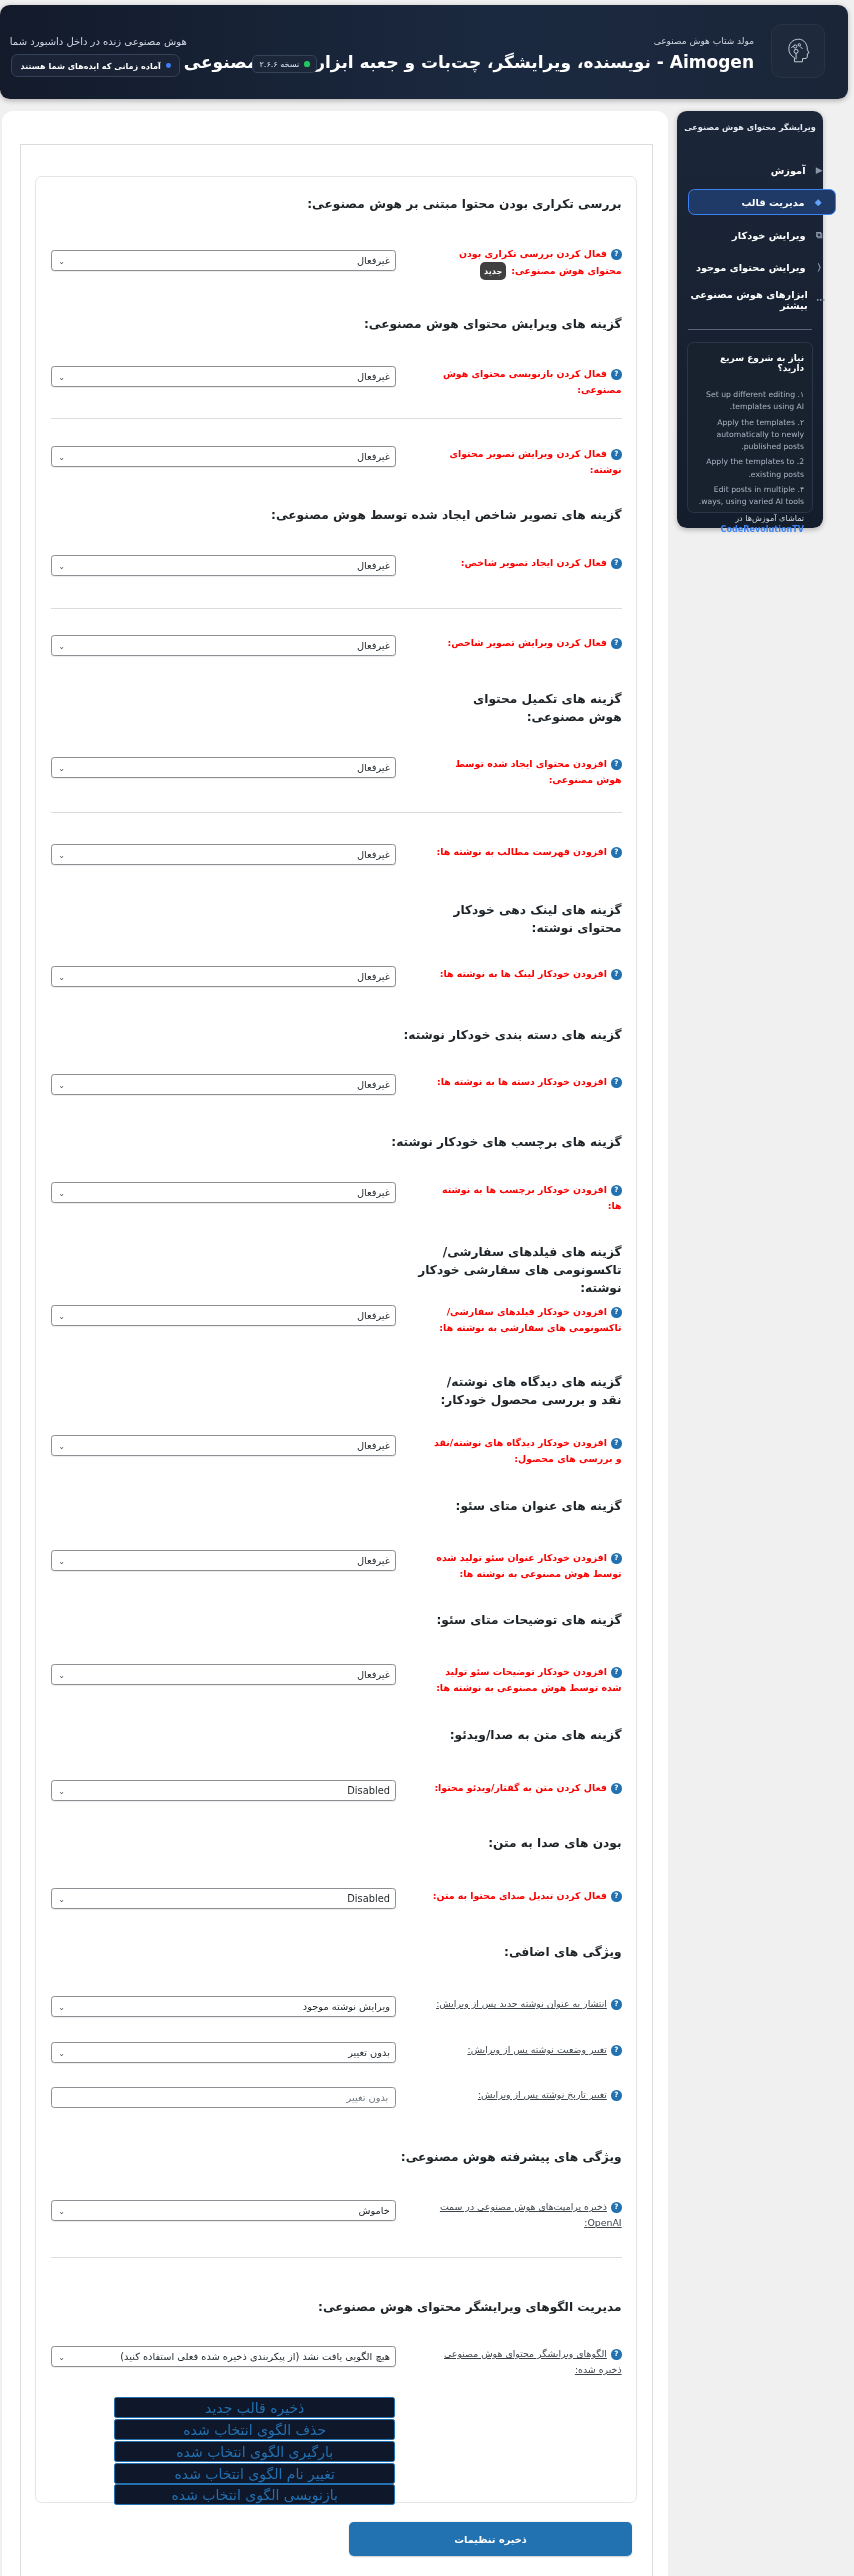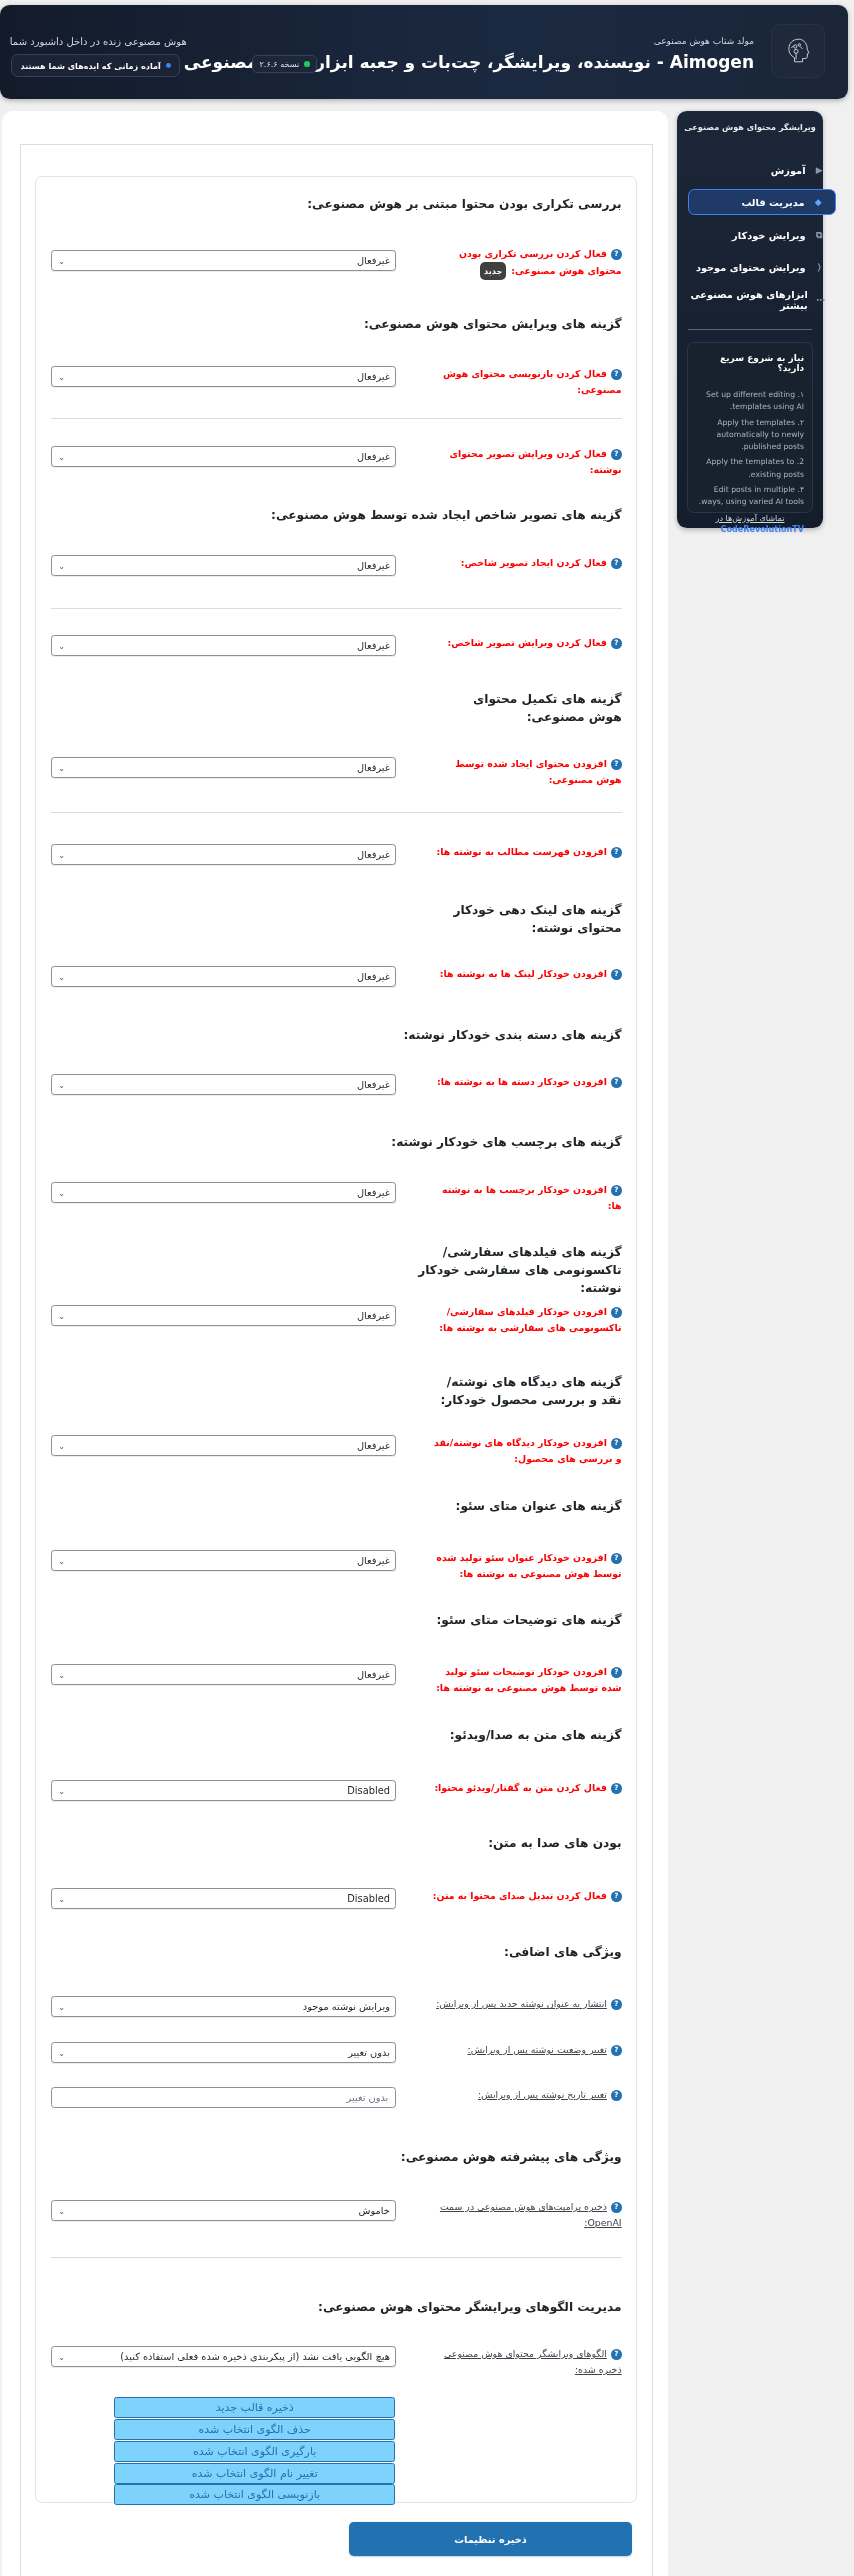--- a/index.html
+++ b/index.html
@@ -26,38 +26,38 @@
   .row-label.dark { color: #3c434a; font-weight: normal; text-decoration: underline; }
   .help { display:inline-block; width: 10.6px; height: 10.6px; border-radius: 50%; background: #2271b1; color:#fff; font-size: 7.3px; line-height: 10.6px; text-align:center; font-weight:bold; margin-left: 4.1px; vertical-align: middle; }
   .badge-new { display:inline-block; background: #404040; color:#fff; font-size: 8.1px; padding: 0.8px 4.1px; border-radius: 5px; margin-right: 4.9px; }
   .select { position: absolute; left: 14.6px; width: 345px; height: 21px; border: 0.8px solid #8c8f94; border-radius: 3.3px; background:#fff;
     font-size: 9.8px; color: #1d2327; display:flex; align-items:center; justify-content:space-between; padding: 0 4.9px 0 6.5px; box-shadow: 0 0.8px 0.8px rgba(0,0,0,.08); }
   .select .val { direction: rtl; }
   .select .chev { font-size: 8.1px; color:#50575e; }
   .text-input { position: absolute; left: 14.6px; width: 345px; height: 21px; border: 0.8px solid #8c8f94; border-radius: 3.3px; background:#fff;
     font-size: 9.8px; color: #6c7781; display:flex; align-items:center; padding: 0 6.5px; }
   .divider { position: absolute; left: 14.6px; right: 14.6px; height: 0.8px; background: #dcdcde; }
-  .tpl-btn { position: absolute; left: 78px; width: 281px; height: 21px; border: 0.8px solid #2271b1; border-radius: 2.4px; background: #7dd3fc; color: #2271b1;
-    font-size: 11px; display:flex; align-items:center; justify-content:center; }
+  .tpl-btn { position: absolute; left: 78px; width: 281px; height: 21px; border: 0.8px solid #2271b1; border-radius: 2.4px; background: #0f172a; color: #2271b1;
+    font-size: 14px; display:flex; align-items:center; justify-content:center; }
   .save-btn { position: absolute; left: 349px; top: 2522px; width: 283px; height: 34px; background: #2271b1; border-radius: 4.9px; color:#fff;
     font-size: 9.8px; font-weight:bold; display:flex; align-items:center; justify-content:center; box-shadow: 0 0.8px 1.6px rgba(0,0,0,.2); }
 
   .sidebar { position: absolute; left: 677px; top: 111px; width: 146px; height: 417px; border-radius: 9.8px;
     background: linear-gradient(180deg, #1b2638 0%, #141d2c 100%); box-shadow: 0 1.6px 4.9px rgba(0,0,0,.25); }
   .sb-title { position: absolute; right: 0; left: 0; top: 11.4px; text-align:center; font-size: 8.1px; color: #e6ebf2; font-weight: bold; }
   .nav-item { position: absolute; left: 11.4px; width: 148px; height: 26px; border-radius: 6.5px; display:flex; align-items:center; justify-content:flex-start;
     padding-right: 11.4px; gap: 8.1px; color:#ffffff; font-size: 9.8px; font-weight:bold; }
   .nav-item.active { background: #1f3a66; border: 1.6px solid #3b82f6; }
   .nav-item .ic { width: 11.4px; text-align:center; color:#8b97a8; font-size: 9px; }
   .nav-item.active .ic { color: #60a5fa; }
   .sb-hr { position: absolute; left: 11.4px; right: 11.4px; top: 218px; height: 0.8px; background: #5b6678; }
   .qs { position: absolute; left: 9.8px; right: 9.8px; top: 231px; height: 171px; border: 0.8px solid #2a3648; border-radius: 6.5px; background:#18222f; padding: 9.8px 8.1px; }
   .qs-title { font-size: 9px; font-weight:bold; color:#fff; text-align:right; margin-bottom: 16px; }
   .qs-item { font-size: 7.7px; color: #aab4c3; text-align:right; line-height: 12.2px; margin-bottom: 3.3px; }
-  .qs-watch { font-size: 8.1px; color: #cfd6e0; text-align:center; margin-top: 3.3px; line-height: 12.2px; text-decoration: underline; }
+  .qs-watch { font-size: 8.1px; color: #cfd6e0; text-align:right; margin-top: 3.3px; line-height: 12.2px; }
   .qs-link { font-size: 8.1px; color: #3b82f6; font-weight:bold; text-align:right; }
 </style>
 </head>
 <body>
 
 <div class="header">
   <div class="logo-box">
     <svg width="29" height="29" viewBox="0 0 36 36" fill="none" stroke="#c9d1dc" stroke-width="1.2">
       <path d="M18 4c-7 0-12 5-12 12 0 5 3 9 7 11v5h10v-4h3c2 0 3-1 3-3v-3l2-1-2-4c0-7-4-13-11-13z"></path>
       <circle cx="14" cy="13" r="2"></circle>

